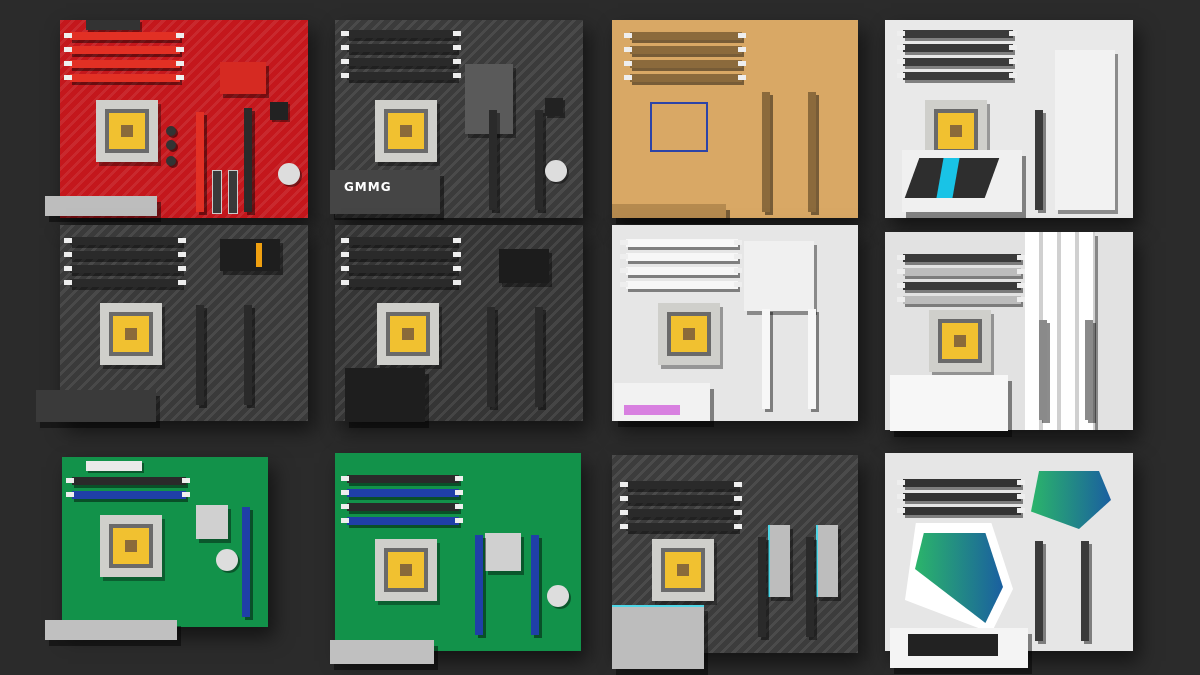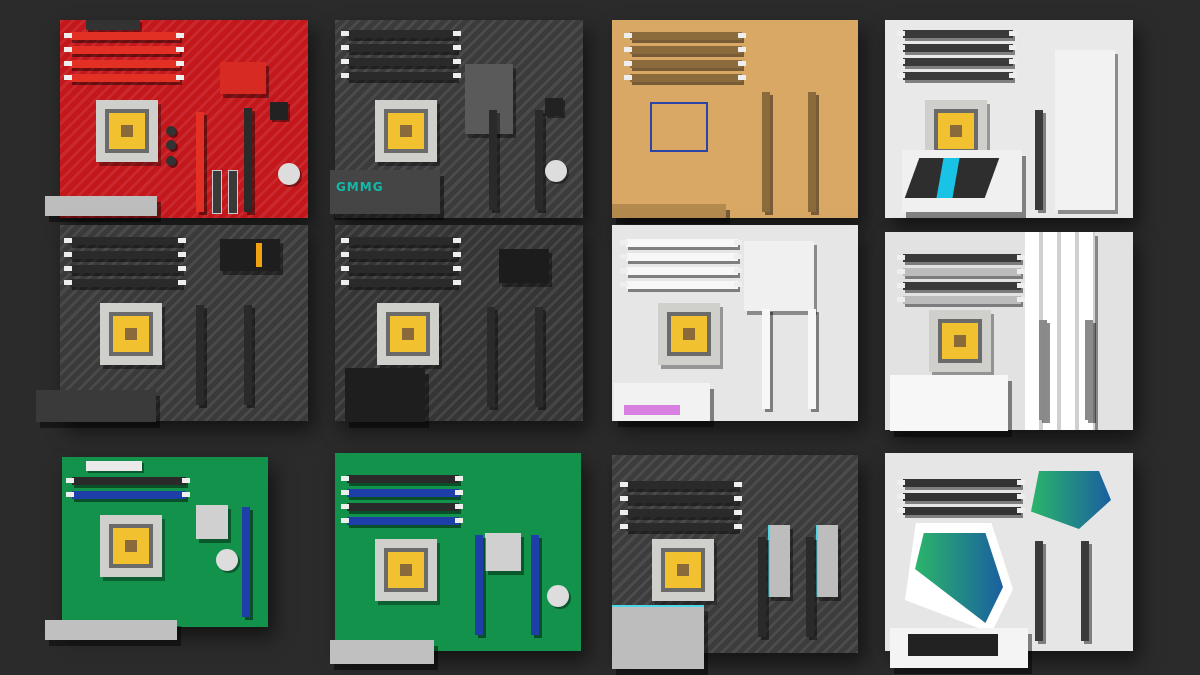--- a/index.html
+++ b/index.html
@@ -60,21 +60,21 @@
       <div class="cpu"></div>
       <div class="die"></div>
     </div>
   <div class="hs" style="left:130px;top:44px;width:48px;height:70px;background:#5a5a5a;"></div>
   <div class="pcie" style="left:154px;top:90px;height:100px;background:#2a2a2a;"></div>
   <div class="pcie" style="left:200px;top:90px;height:100px;background:#2a2a2a;"></div>
   <div class="chip" style="left:210px;top:78px;width:18px;height:18px;"></div>
   <div class="batt" style="left:210px;top:140px;"></div>
 </div>
 <div class="io" style="left:330px;top:170px;width:110px;height:44px;background:#454545;">
-  <span style="position:absolute;left:6px;top:10px;color:#14b8a6;font-weight:bold;font-size:12px;letter-spacing:1px;">GMMG</span>
+  <span style="position:absolute;left:14px;top:10px;color:#ffffff;font-weight:bold;font-size:12px;letter-spacing:1px;">GMMG</span>
 </div>
 
 <div class="board" style="left:612px;top:20px;width:246px;height:198px;background:#d9a865;">
   <div class="slot" style="left:18px;top:12px;width:112px;background:#8b6a3c;"></div>
   <div class="slot" style="left:18px;top:26px;width:112px;background:#8b6a3c;"></div>
   <div class="slot" style="left:18px;top:40px;width:112px;background:#8b6a3c;"></div>
   <div class="slot" style="left:18px;top:54px;width:112px;background:#8b6a3c;"></div>
   <div style="position:absolute;left:38px;top:82px;width:54px;height:46px;border:2px solid #2c44a8;"></div>
   <div class="pcie" style="left:150px;top:72px;height:120px;background:#8b6a3c;"></div>
   <div class="pcie" style="left:196px;top:72px;height:120px;background:#8b6a3c;"></div>

